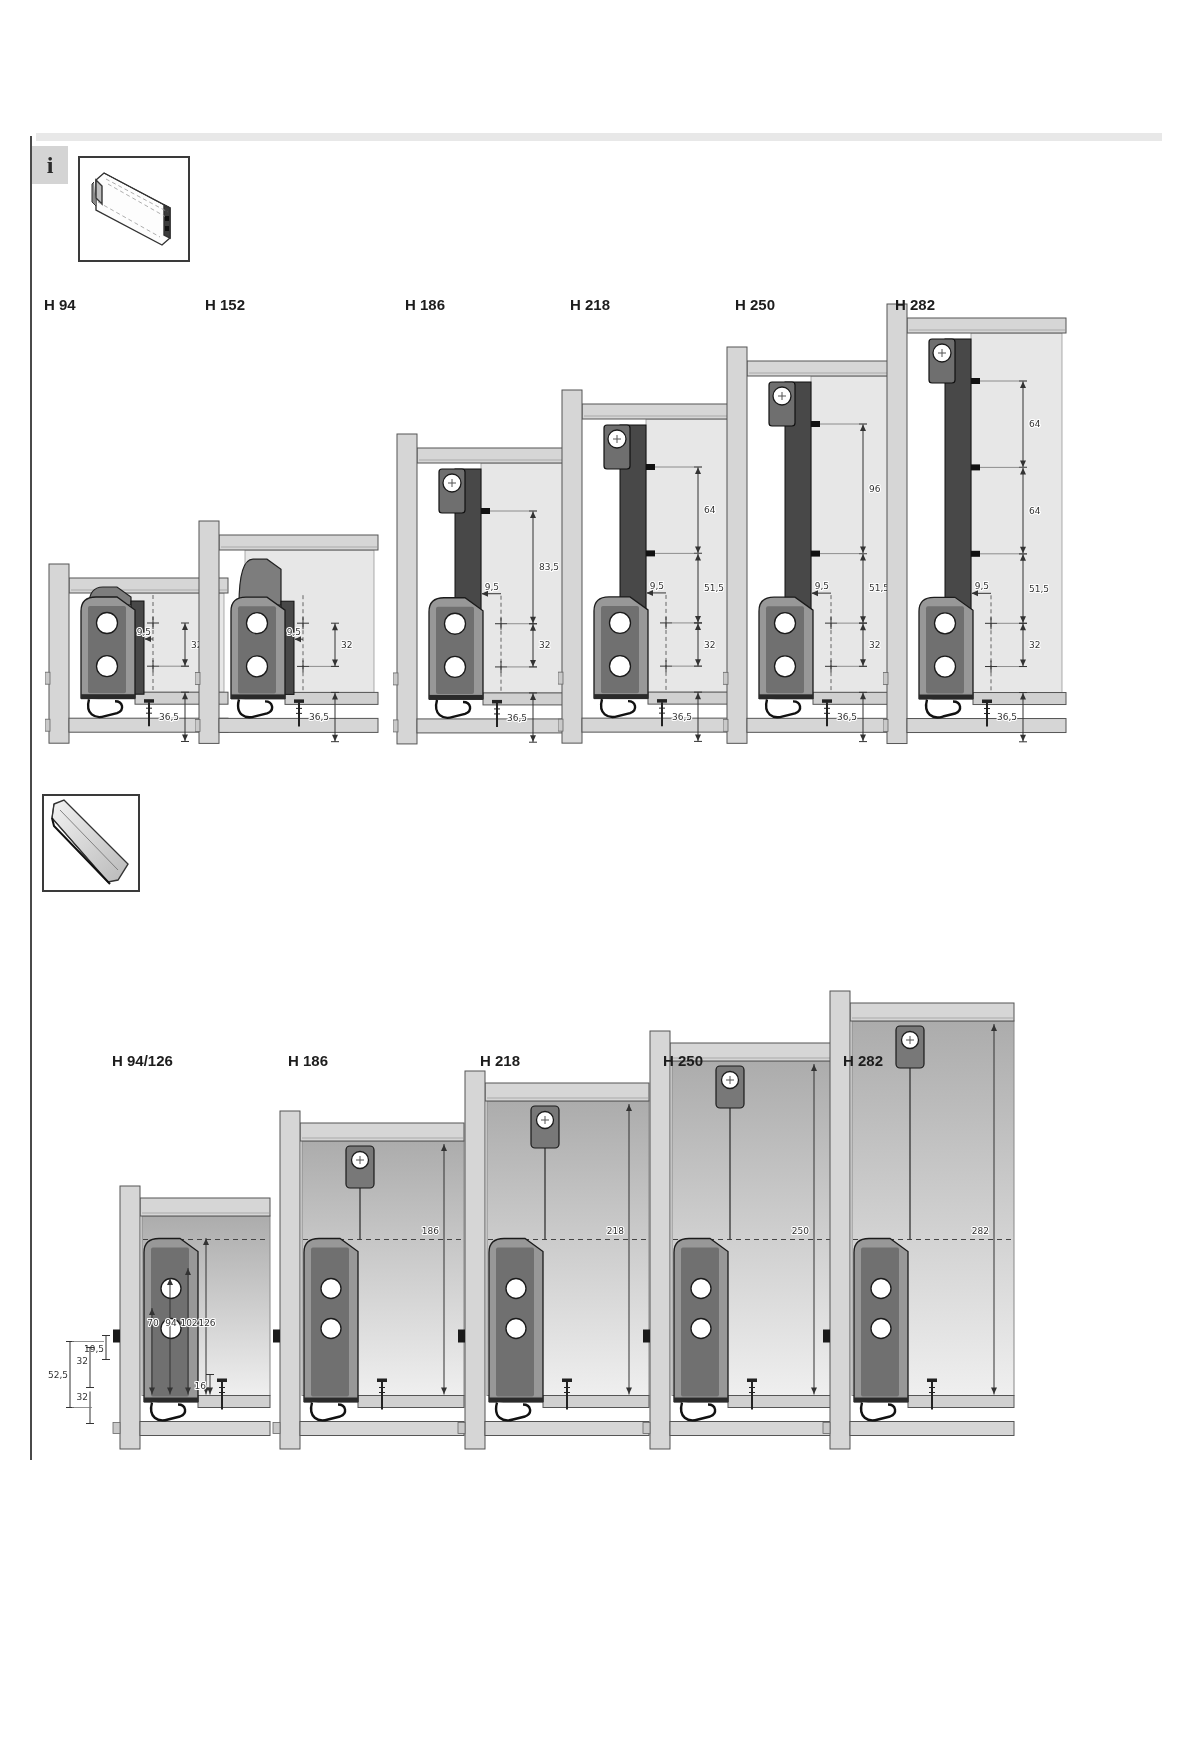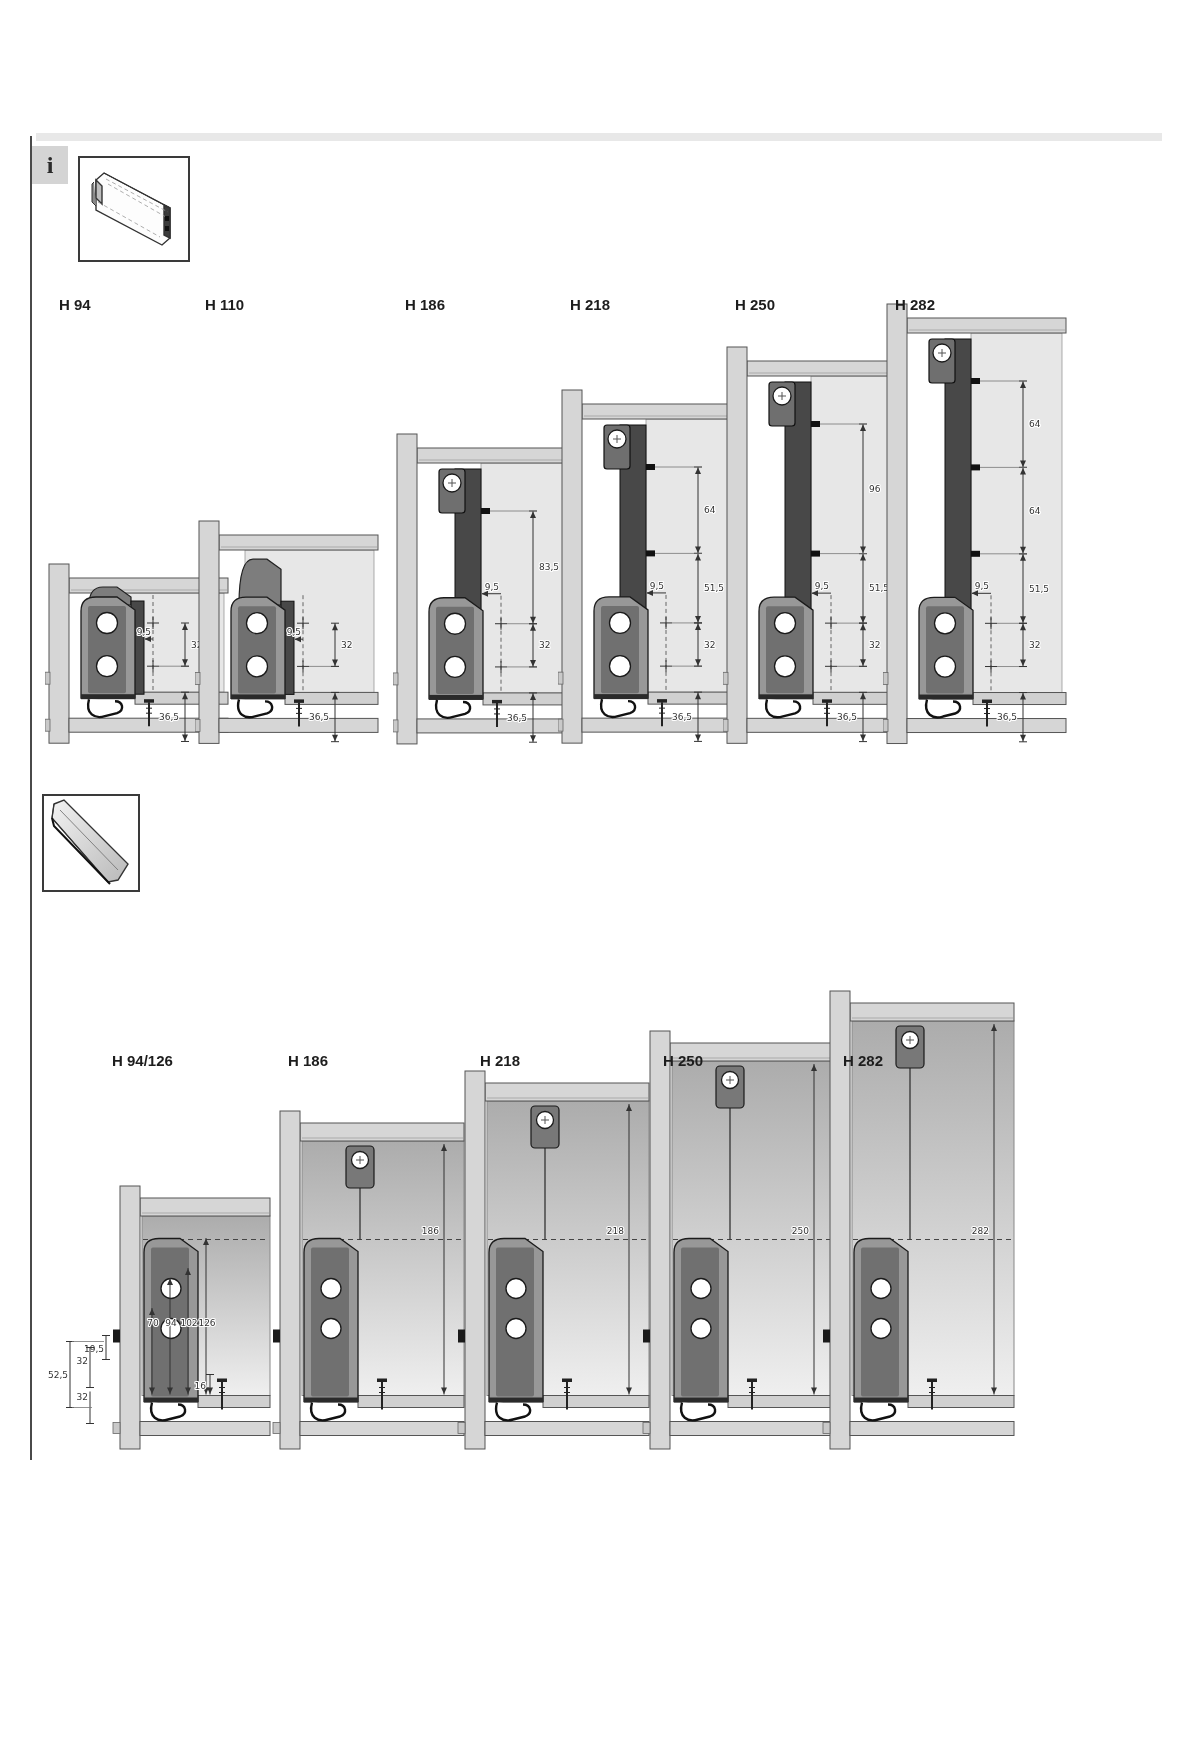--- a/index.html
+++ b/index.html
@@ -58,21 +58,21 @@
         <path d="M10 8 L20 4 L84 68 L74 84 L64 86 L8 22 Z"></path>
         <path d="M10 8 L8 22 L64 86" fill="none" stroke-width="1"></path>
         <path d="M20 4 L84 68" stroke-width="1"></path>
         <path d="M16 14 L74 74" stroke="#777" stroke-width="0.9" fill="none"></path>
         <path d="M8 22 L10 30 L66 88" stroke="#111" stroke-width="2" fill="none"></path>
       </g>
     </svg>
   </div>
 
   <div class="diagram-strip" id="top-strip">
-      <div class="variant-label" style="left: 19px;">H 94</div>
+      <div class="variant-label" style="left: 4px;">H 94</div>
       <svg width="185" height="189" class="diag" style="left: 5px;">
         <defs>
           <linearGradient id="intGrad" x1="0" y1="0" x2="0" y2="1">
             <stop offset="0" stop-color="#acacac"></stop>
             <stop offset="1" stop-color="#efefef"></stop>
           </linearGradient>
         </defs>
         <rect x="50" y="34" width="129" height="99.19999999999999" fill="#e7e7e7" stroke="#9a9a9a" stroke-width="0.8"></rect>
         <rect x="24" y="19" width="159" height="15" fill="#d6d6d6" stroke="#555" stroke-width="1"></rect>
         <line x1="26" y1="31" x2="182" y2="31" stroke="#aaa" stroke-width="1"></line>
@@ -108,21 +108,21 @@
         <polygon points="137,71 143,71 140,64.5" fill="#333333"></polygon>
         <polygon points="137,100.2 143,100.2 140,106.7" fill="#333333"></polygon>
         <text x="146" y="88.6" text-anchor="start">32</text>
         <line x1="140" y1="133.2" x2="140" y2="182.475" stroke="#333333" stroke-width="1"></line>
         <line x1="136" y1="133.2" x2="144" y2="133.2" stroke="#333333" stroke-width="1"></line>
         <line x1="136" y1="182.475" x2="144" y2="182.475" stroke="#333333" stroke-width="1"></line>
         <polygon points="137,140.2 143,140.2 140,133.7" fill="#333333"></polygon>
         <polygon points="137,175.475 143,175.475 140,181.975" fill="#333333"></polygon>
         <text x="134" y="160.83749999999998" text-anchor="end">36,5</text>
       </svg>
-      <div class="variant-label" style="left: 165px;">H 110</div>
+      <div class="variant-label" style="left: 165px;">H 152</div>
       <svg width="185" height="232" class="diag" style="left: 155px;">
         <defs>
           <linearGradient id="intGrad" x1="0" y1="0" x2="0" y2="1">
             <stop offset="0" stop-color="#acacac"></stop>
             <stop offset="1" stop-color="#efefef"></stop>
           </linearGradient>
         </defs>
         <rect x="50" y="34" width="129" height="142.4" fill="#e7e7e7" stroke="#9a9a9a" stroke-width="0.8"></rect>
         <rect x="24" y="19" width="159" height="15" fill="#d6d6d6" stroke="#555" stroke-width="1"></rect>
         <line x1="26" y1="31" x2="182" y2="31" stroke="#aaa" stroke-width="1"></line>

